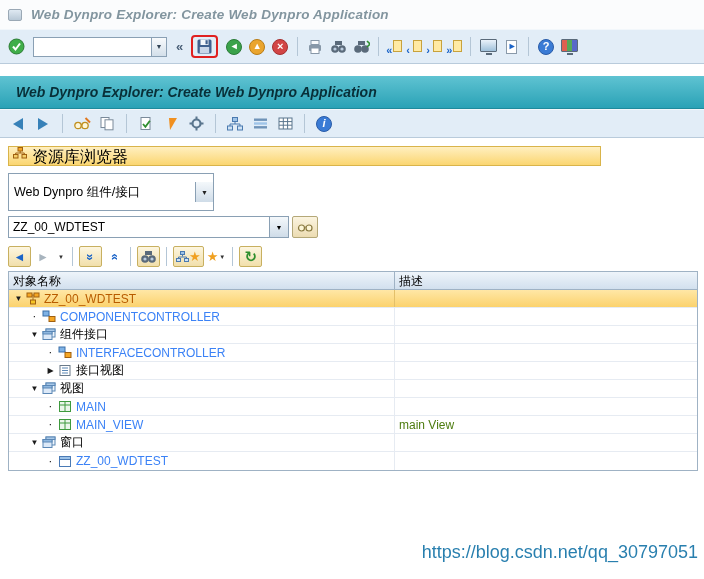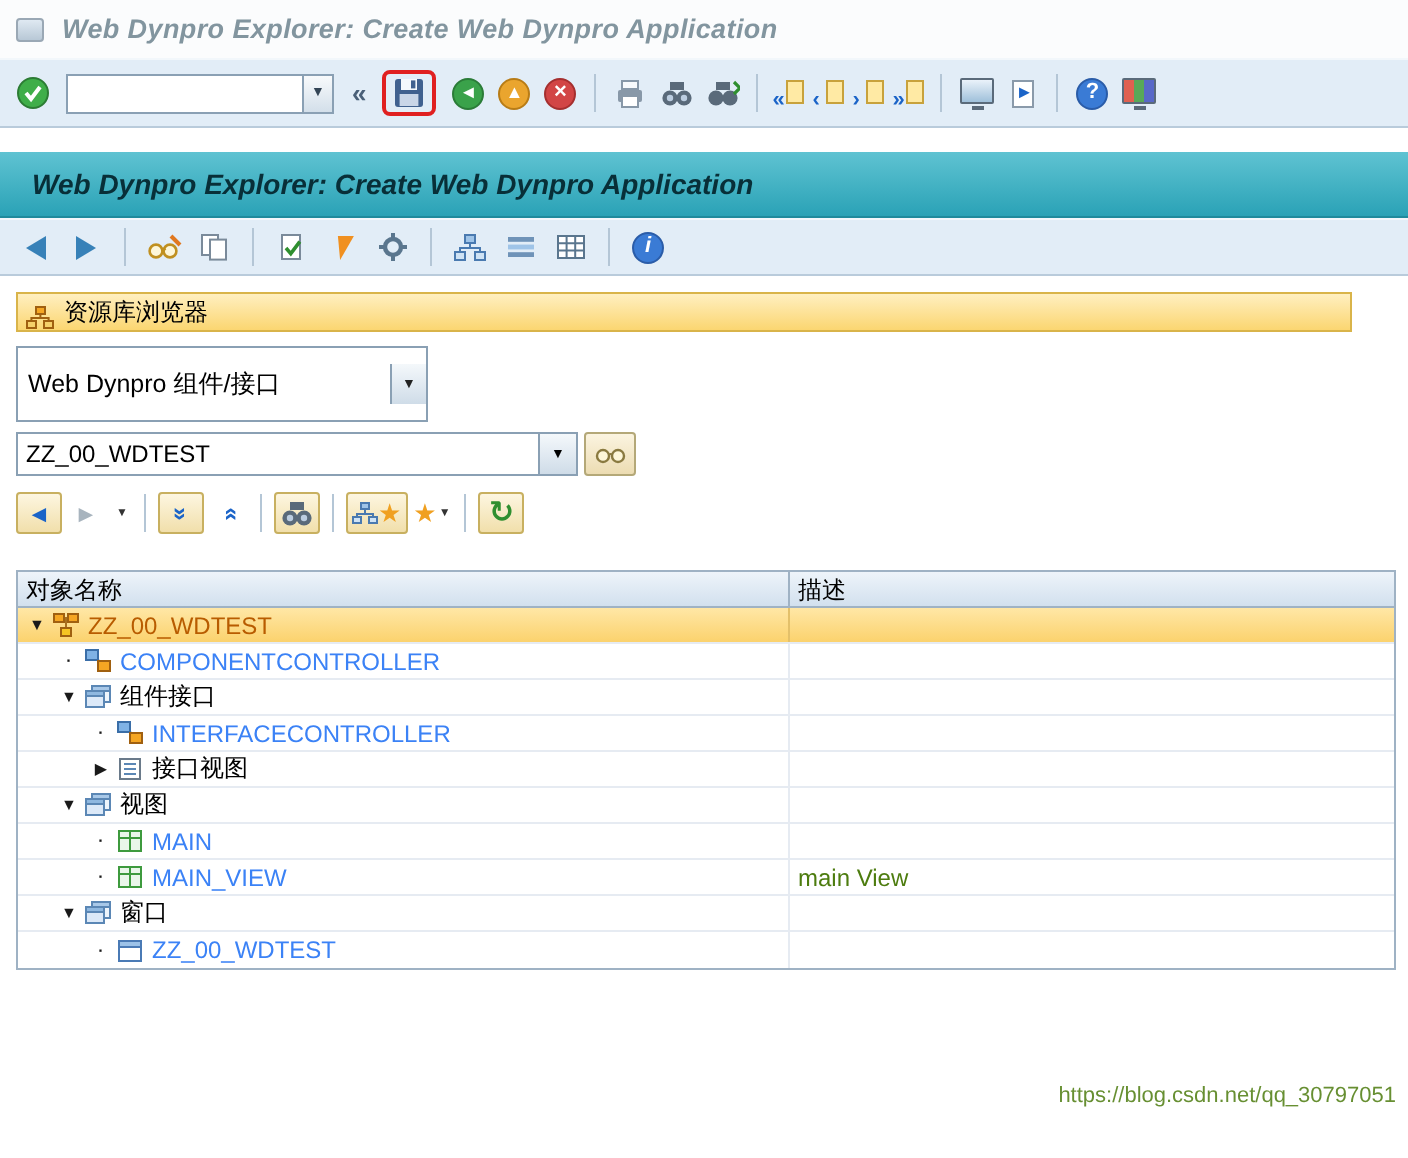--- a/index.html
+++ b/index.html
@@ -56,22 +56,22 @@
   .flash{width:0;height:0;border-left:5px solid transparent;border-right:3px solid transparent;border-top:12px solid #f09020;transform:skewX(-18deg)}
 
   
   .gap{height:12px;background:#fff}
   .tealbar{height:33px;display:flex;align-items:center;padding-left:16px;
     background:linear-gradient(#5fc3d2,#2aa2b6);border-bottom:1px solid #1f8a9c}
   .tealbar .hdr{font-weight:bold;font-style:italic;font-size:14px;color:#082f38}
 
   
   .content{padding:8px 6px 0 8px}
-  .yellowbar{width:668px;height:20px;display:flex;align-items:flex-end;gap:5px;padding:0 4px;
-    background:linear-gradient(#ffefc0,#fbd671);border:1px solid #d9b44a;font-size:12px}
+  .yellowbar{width:593px;height:20px;display:flex;align-items:flex-start;gap:5px;padding:0 4px;
+    background:linear-gradient(#ffefc0,#fbd671);border:1px solid #d9b44a;font-size:16px}
 
   .selrow{margin-top:7px}
   .fselect{width:206px;height:38px;border:1px solid #8aa0b4;background:#fff;display:flex;align-items:center;padding-left:5px;font-size:12.5px}
   .fselect .btn{margin-left:auto;width:18px;height:20px;background:linear-gradient(#f4f8fb,#cfdce8);
     border-left:1px solid #8aa0b4;display:flex;align-items:center;justify-content:center;font-size:7px;color:#222}
 
   .objrow{margin-top:5px;display:flex;align-items:center}
   .objrow input{width:262px;height:22px;border:1px solid #8aa0b4;padding:0 4px;font:inherit;background:#fff}
   .objrow .dd{width:19px;height:22px;border:1px solid #8aa0b4;border-left:none;
     background:linear-gradient(#f4f8fb,#cfdce8);display:flex;align-items:center;justify-content:center;font-size:7px}
@@ -84,40 +84,40 @@
   .rflat{height:21px;min-width:20px;border:1px solid transparent;display:inline-flex;align-items:center;justify-content:center;flex:none}
   .bluechar{color:#1b64c8;font-weight:bold;font-size:12px;line-height:1}
   .graychar{color:#a8b4be;font-weight:bold;font-size:12px;line-height:1}
   .rot90{display:inline-block;transform:rotate(90deg)}
   .rot270{display:inline-block;transform:rotate(-90deg)}
   .star{color:#f0a020;font-size:13px;line-height:1}
   .refresh{color:#2f8f2f;font-weight:bold;font-size:15px;line-height:1}
   .tinydd{font-size:6px;color:#333;margin-left:1px}
 
   
-  .tbl{margin-top:17px;width:690px;border:1px solid #9fb2c4}
+  .tbl{margin-top:3px;width:690px;border:1px solid #9fb2c4}
   .thead{display:flex;height:18px;background:linear-gradient(#eef4fa,#d2e0ee);border-bottom:1px solid #9fb2c4;font-size:12px}
   .th1{width:386px;border-right:1px solid #9fb2c4;padding:1px 4px}
   .th2{flex:1;padding:1px 4px}
   .trow{display:flex;height:18px;border-bottom:1px solid #e6ebf2;background:#fff}
   .trow:last-child{border-bottom:none}
   .trow .c1{width:386px;border-right:1px solid #e6ebf2;display:flex;align-items:center;white-space:nowrap;overflow:hidden}
   .trow .c2{flex:1;display:flex;align-items:center;padding-left:4px;white-space:nowrap;overflow:hidden}
   .trow.selected{background:linear-gradient(#ffe7a6,#fbd26d)}
   .trow.selected .c1{border-right-color:#e3c06a}
   .ind0{padding-left:3px}.ind1{padding-left:19px}.ind2{padding-left:35px}
   .marker{width:13px;text-align:center;font-size:8px;color:#1a1a1a;flex:none;font-weight:bold}
   .ti{flex:none;margin:0 3px 0 1px}
   .lbl{margin-left:1px}
   .link{color:#3b82f6}
   .rootlbl{color:#b85c00}
   .desc-red{color:#a03020}
   .desc-blue{color:#4d7c0f}
 
-  .watermark{position:absolute;right:6px;top:542px;color:#4d7c0f;font-size:11px;opacity:.85}
+  .watermark{position:absolute;right:6px;top:542px;color:#0369a1;font-size:18px;opacity:.85}
 </style>
 </head>
 <body>
 
 <div class="titlebar">
   <span class="win-icon"></span>
   <span class="title-text">Web Dynpro Explorer: Create Web Dynpro Application</span>
 </div>
 
 <div class="toolbar std">

